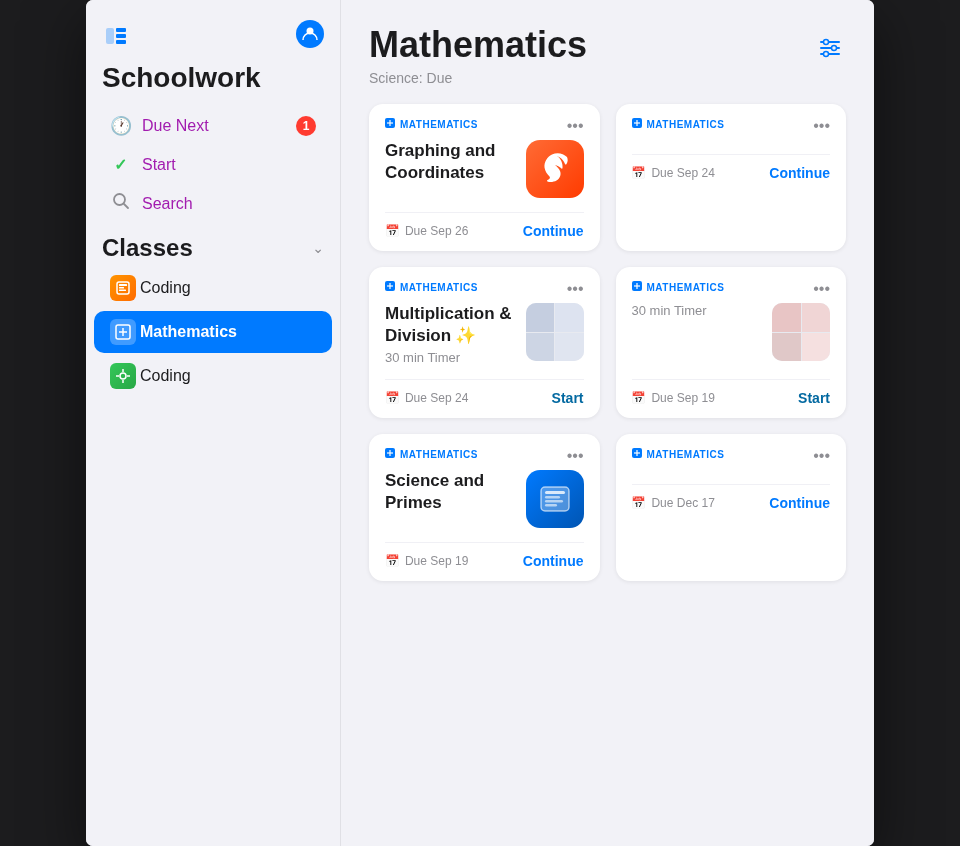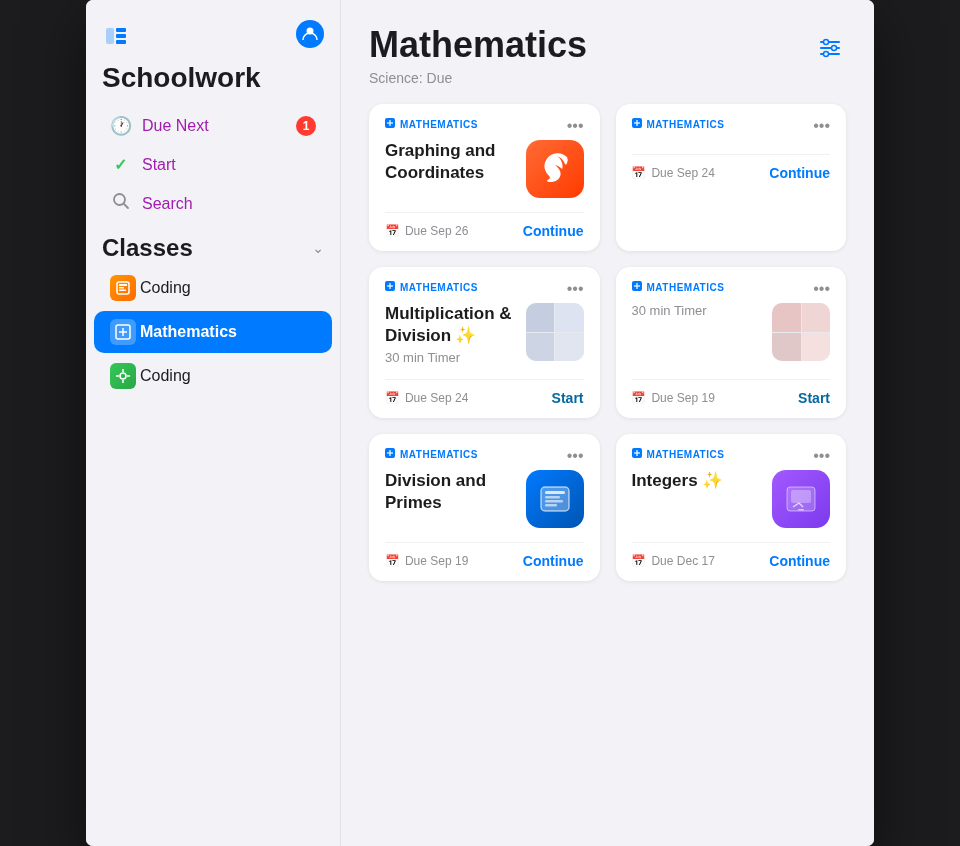--- a/index.html
+++ b/index.html
@@ -567,21 +567,21 @@
                   <line x1="2" y1="5" x2="8" y2="5" stroke="white" stroke-width="1.2"></line>
                   <line x1="5" y1="2" x2="5" y2="8" stroke="white" stroke-width="1.2"></line>
                 </svg>
             </span>
             <span class="card-subject">MATHEMATICS</span>
           </div>
           <span class="card-more-btn">•••</span>
         </div>
         <div class="card-body">
           <div class="card-text">
-            <div class="card-title">Division and Primes</div>
+            <div class="card-title">Science and Primes</div>
           </div>
           <div class="card-app-icon files">
             <svg width="36" height="36" viewBox="0 0 36 36" fill="none">
               <rect x="4" y="6" width="28" height="24" rx="4" fill="rgba(255,255,255,0.3)"></rect>
               <rect x="4" y="6" width="28" height="24" rx="4" stroke="rgba(255,255,255,0.6)" stroke-width="1.5" fill="none"></rect>
               <rect x="8" y="10" width="20" height="3" rx="1.5" fill="white" opacity="0.8"></rect>
               <rect x="8" y="15" width="15" height="2.5" rx="1.25" fill="white" opacity="0.6"></rect>
               <rect x="8" y="19" width="18" height="2.5" rx="1.25" fill="white" opacity="0.6"></rect>
               <rect x="8" y="23" width="12" height="2.5" rx="1.25" fill="white" opacity="0.6"></rect>
             </svg>
@@ -603,34 +603,20 @@
               <svg width="10" height="10" viewBox="0 0 10 10">
                   <rect x="0" y="0" width="10" height="10" rx="2" fill="#007aff"></rect>
                   <line x1="2" y1="5" x2="8" y2="5" stroke="white" stroke-width="1.2"></line>
                   <line x1="5" y1="2" x2="5" y2="8" stroke="white" stroke-width="1.2"></line>
                 </svg>
             </span>
             <span class="card-subject">MATHEMATICS</span>
           </div>
           <span class="card-more-btn">•••</span>
         </div>
-        <div class="card-body">
-          <div class="card-text">
-            <div class="card-title">Integers ✨</div>
-          </div>
-          <div class="card-app-icon keynote">
-            <svg width="36" height="36" viewBox="0 0 36 36" fill="none">
-              <rect x="4" y="6" width="28" height="24" rx="3" fill="rgba(255,255,255,0.2)" stroke="rgba(255,255,255,0.5)" stroke-width="1"></rect>
-              <rect x="8" y="9" width="20" height="13" rx="2" fill="rgba(255,255,255,0.3)"></rect>
-              <line x1="10" y1="26" x2="16" y2="22" stroke="rgba(255,255,255,0.7)" stroke-width="1.5"></line>
-              <line x1="16" y1="22" x2="20" y2="26" stroke="rgba(255,255,255,0.7)" stroke-width="1.5"></line>
-              <rect x="15" y="28" width="6" height="1.5" rx="0.75" fill="rgba(255,255,255,0.6)"></rect>
-            </svg>
-          </div>
-        </div>
         <div class="card-footer">
           <span class="card-due">
             <span class="cal-icon">📅</span>
             <span>Due Dec 17</span>
           </span>
           <span class="card-action">Continue</span>
         </div>
       </div>
 
     </div>

